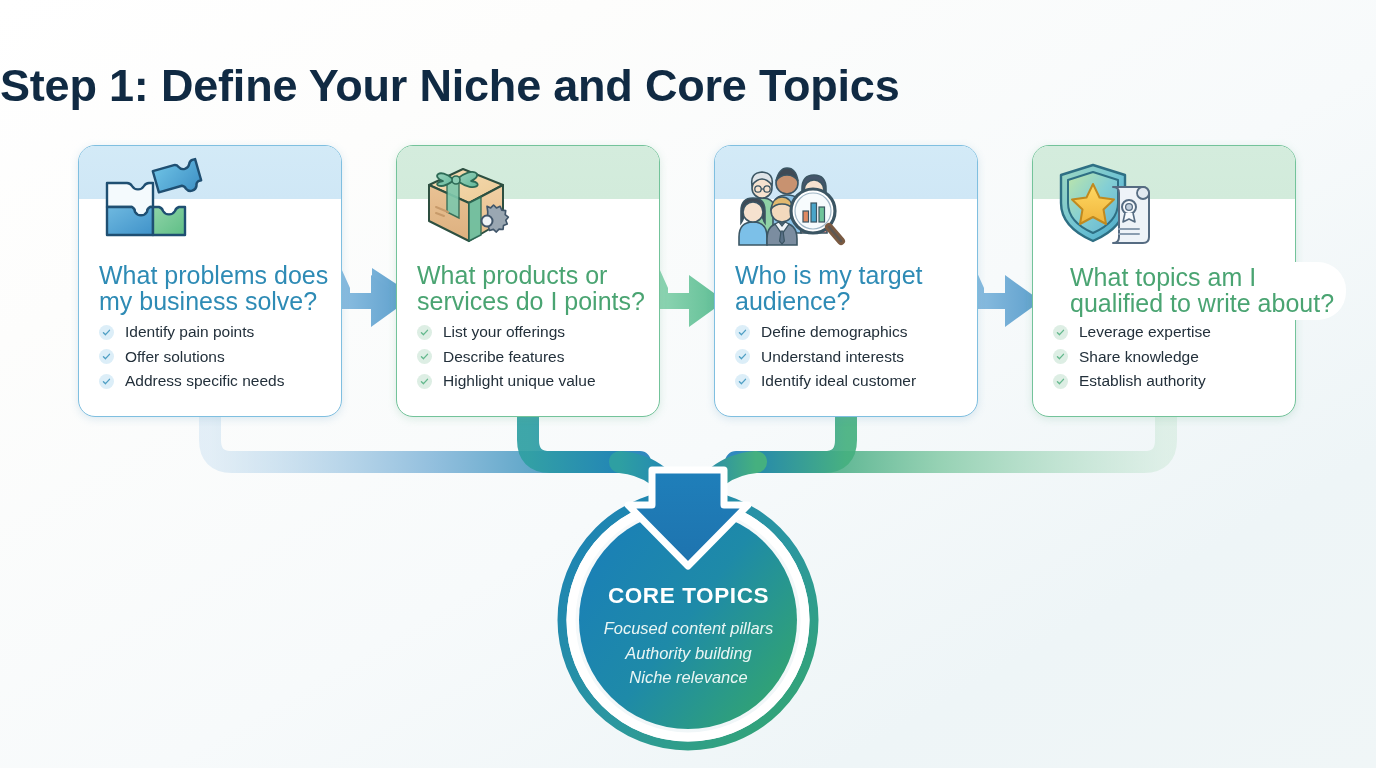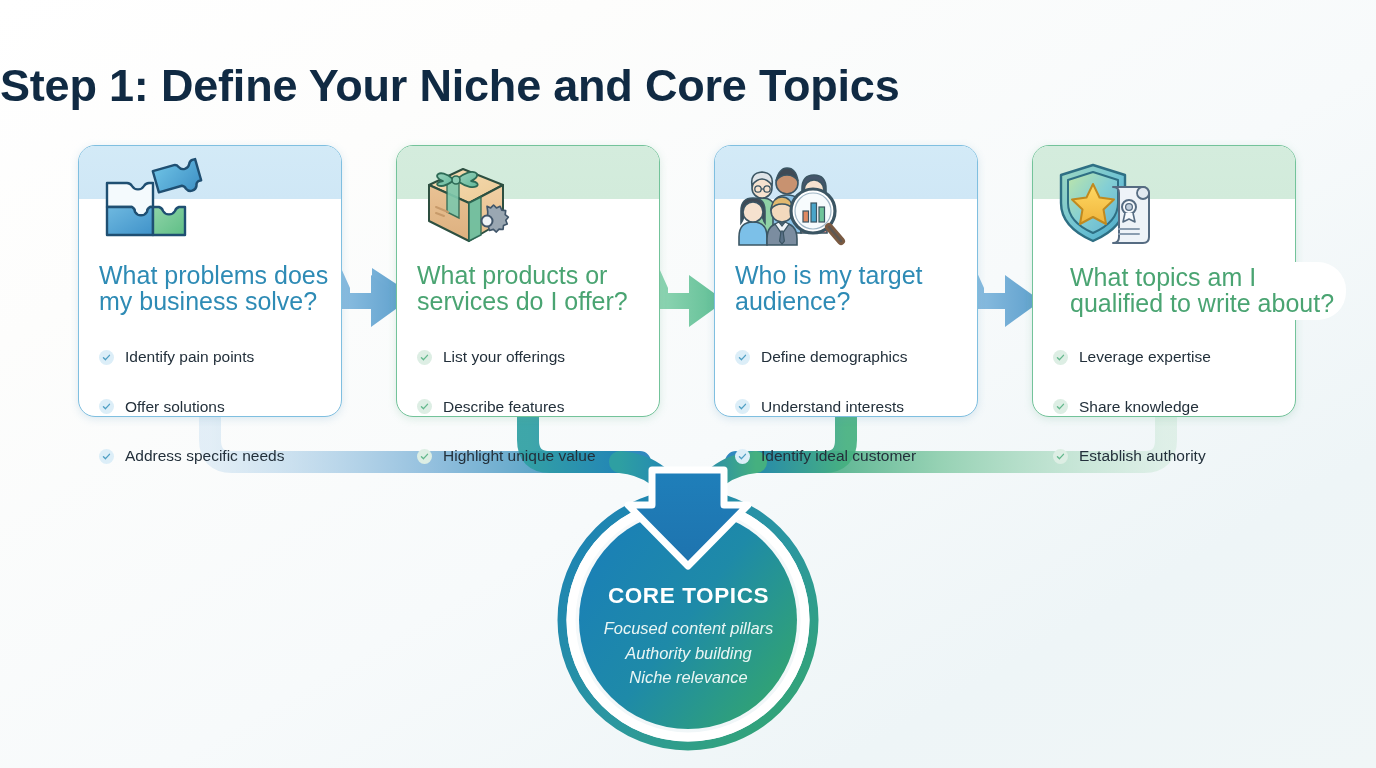--- a/index.html
+++ b/index.html
@@ -53,21 +53,21 @@
   
   #card4 .card-head {
     width:auto; white-space:nowrap;
     background:#ffffff;
     padding:2px 12px 4px 0;
     margin-left:17px;
     border-radius:0 28px 28px 0;
   }
 
   .bullets { position:absolute; left:20px; top:174px; width:240px; z-index:4; }
-  .bullet { display:flex; align-items:center; height:24.5px;margin-top:25px; }
+  .bullet { display:flex; align-items:center; height:24.5px; }
   .chk {
     flex:0 0 auto; width:15px; height:15px; border-radius:50%;
     margin-right:11px; position:relative;
     display:flex; align-items:center; justify-content:center;
   }
   .card.blue  .chk { background:#dceef8; }
   .card.green .chk { background:#ddeee4; }
   .chk svg { width:9px; height:9px; }
   .bullet span.txt { font-size:15.5px; color:#23303b; white-space:nowrap; }
   #coreText {
@@ -280,21 +280,21 @@
         <path d="M19,48 L31,53 M19,54 L27,57" stroke="#c79a6a" stroke-width="2" stroke-linecap="round"></path>
 
         <g transform="translate(70,62)">
           <path d="M0,-18 l4.5,2 l3.5,-3.5 l3.5,3.5 l4.5,-2 l2,4.7 l4.8,0.6 l-0.6,4.9 l3.8,3.1 l-3.1,3.8 l1.8,4.6 l-4.6,1.8 l-0.5,4.9 l-4.9,-0.5 l-3.3,3.6 l-3.6,-3.3 l-4.7,1.4 l-1.4,-4.7 l-4.5,-2 l2,-4.5 l-2.6,-4.2 l4.2,-2.6 l0.1,-5 z" transform="scale(0.82)" fill="#9aa7b2" stroke="#41566a" stroke-width="2" stroke-linejoin="round"></path>
           <circle cx="0" cy="0" r="5.5" fill="#eef2f6" stroke="#41566a" stroke-width="2"></circle>
         </g>
       </svg>
     </div>
     <div class="card-head">
       <span class="l1">What products or</span>
-      <span class="l2">services do I offer?</span>
+      <span class="l2">services do I points?</span>
     </div>
     <div class="bullets">
       <div class="bullet">
         <span class="chk">
             <svg viewBox="0 0 10 10">
               <path d="M1.6,5.2 L3.9,7.4 L8.3,2.6" fill="none" stroke="#63b88d" stroke-width="1.5" stroke-linecap="round" stroke-linejoin="round"></path>
             </svg>
           </span>
         <span class="txt">List your offerings</span>
       </div>

